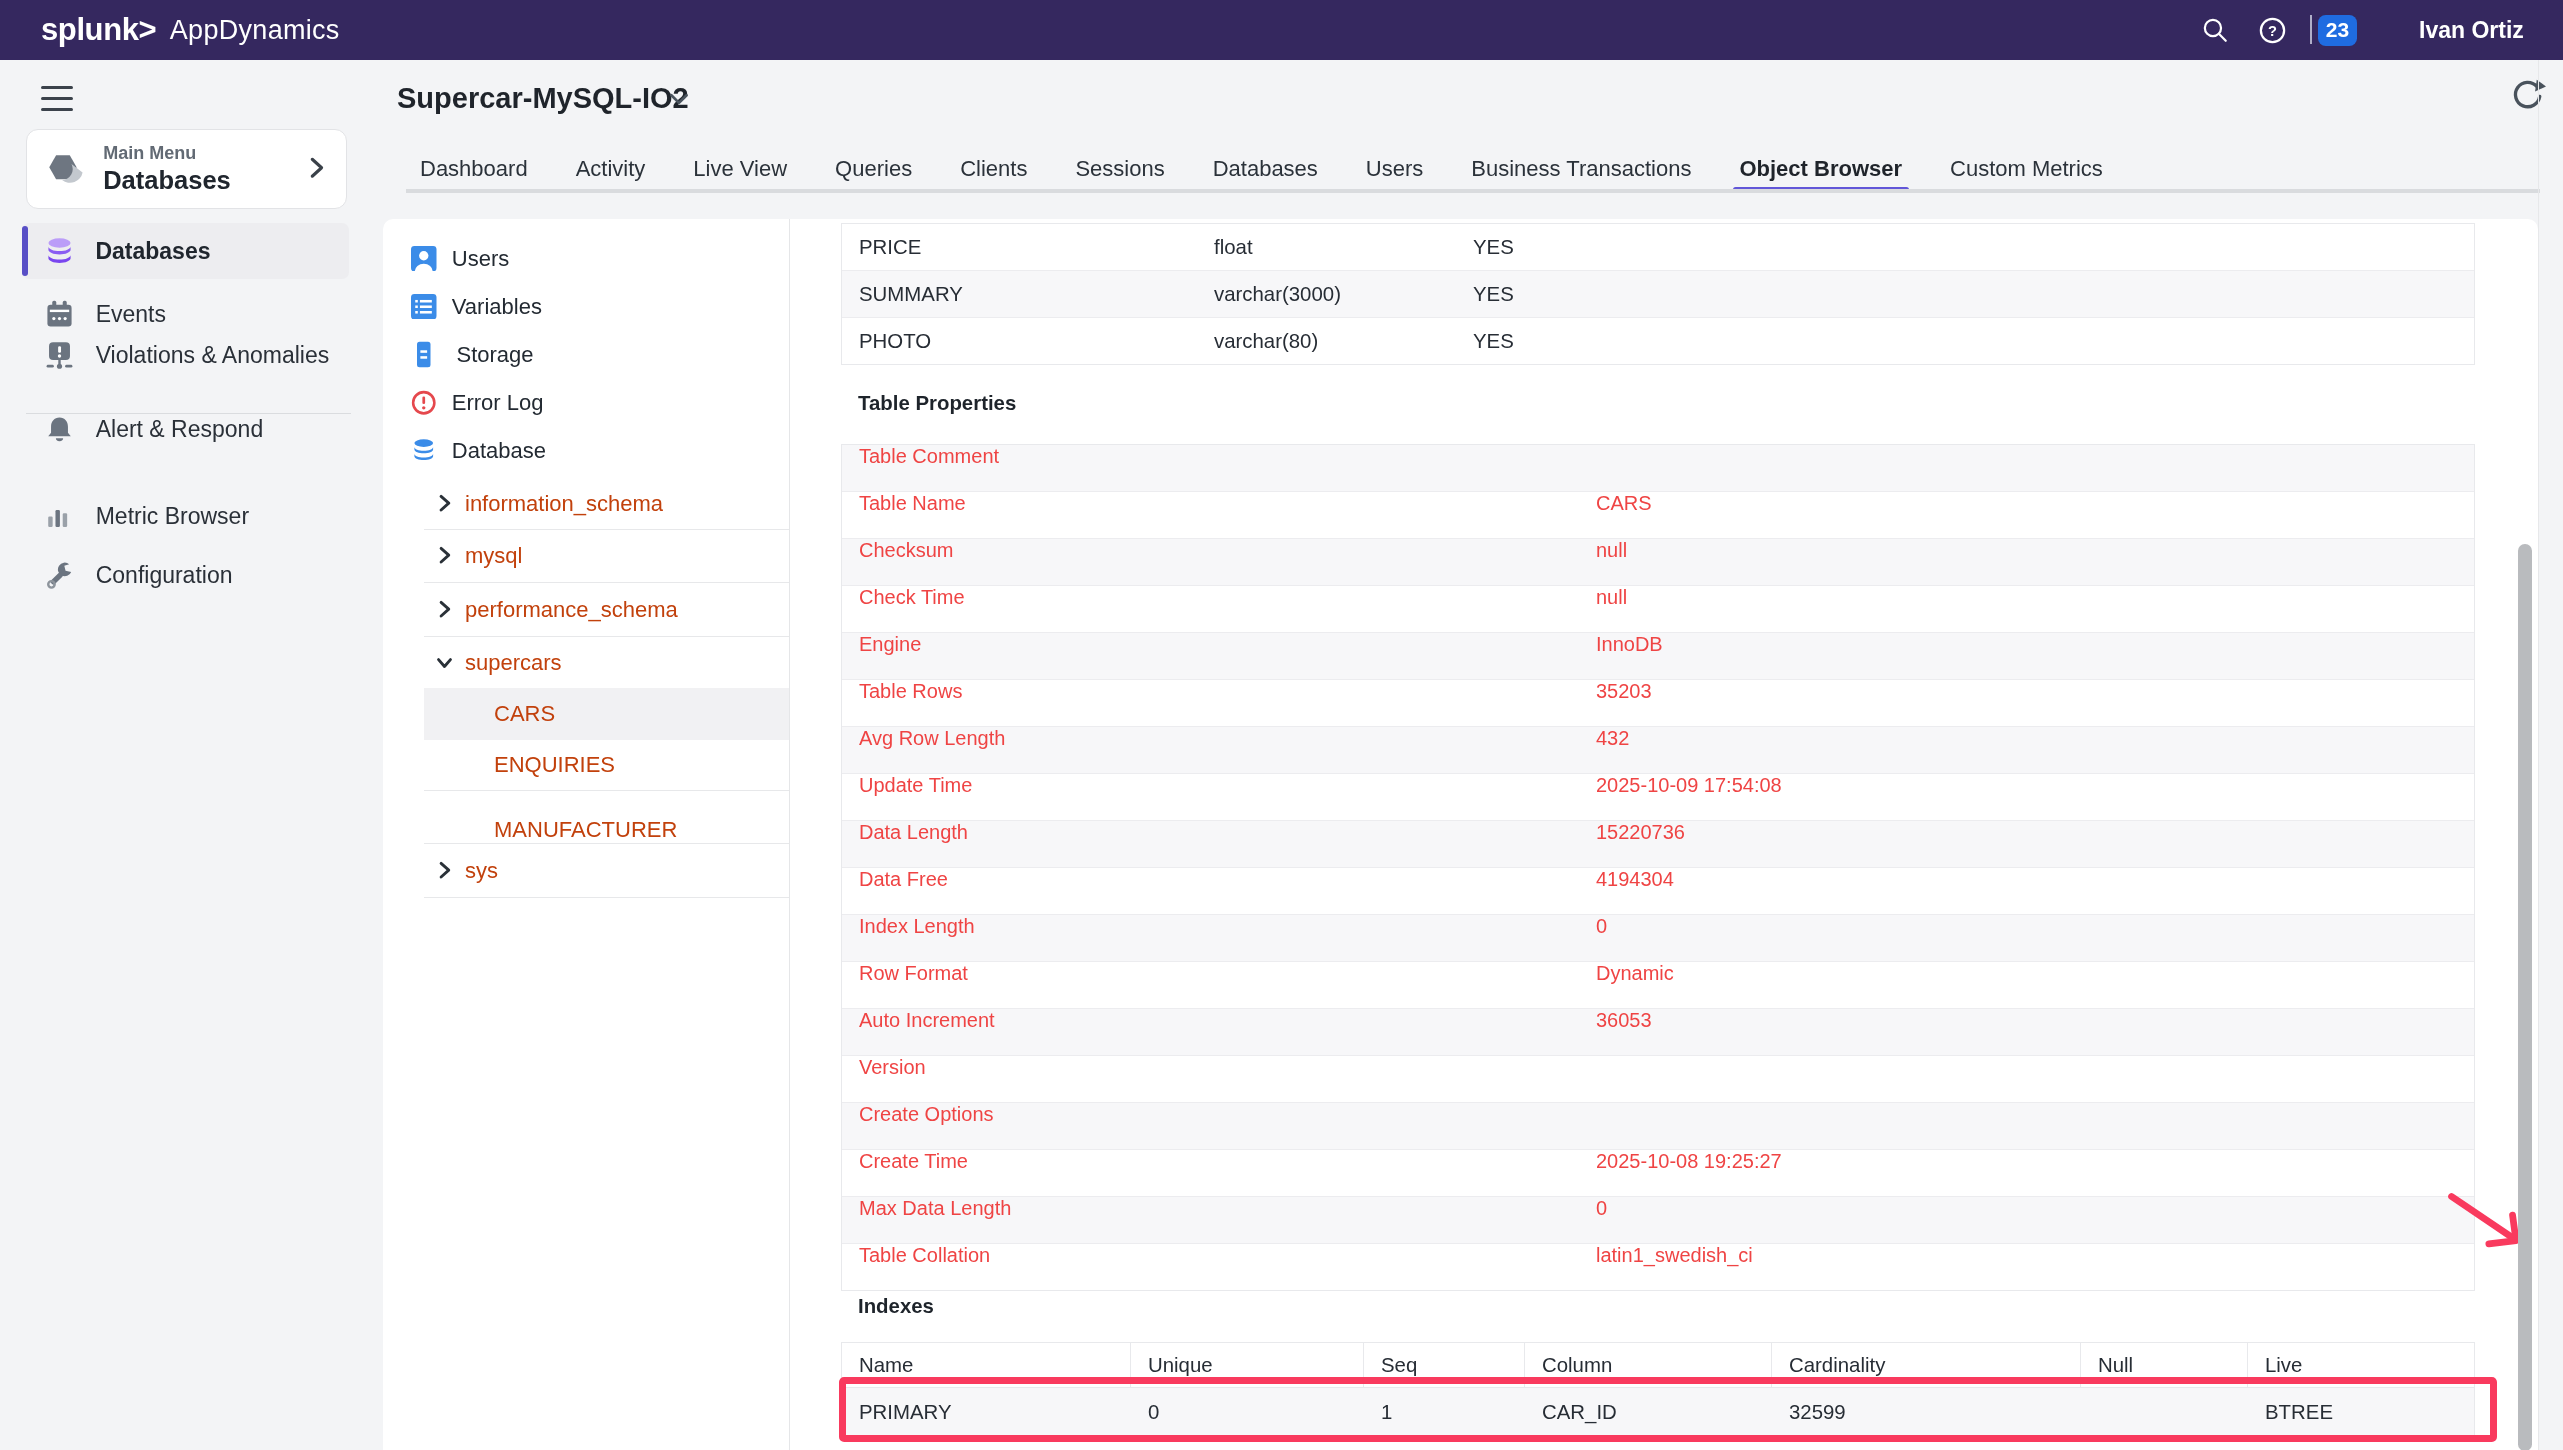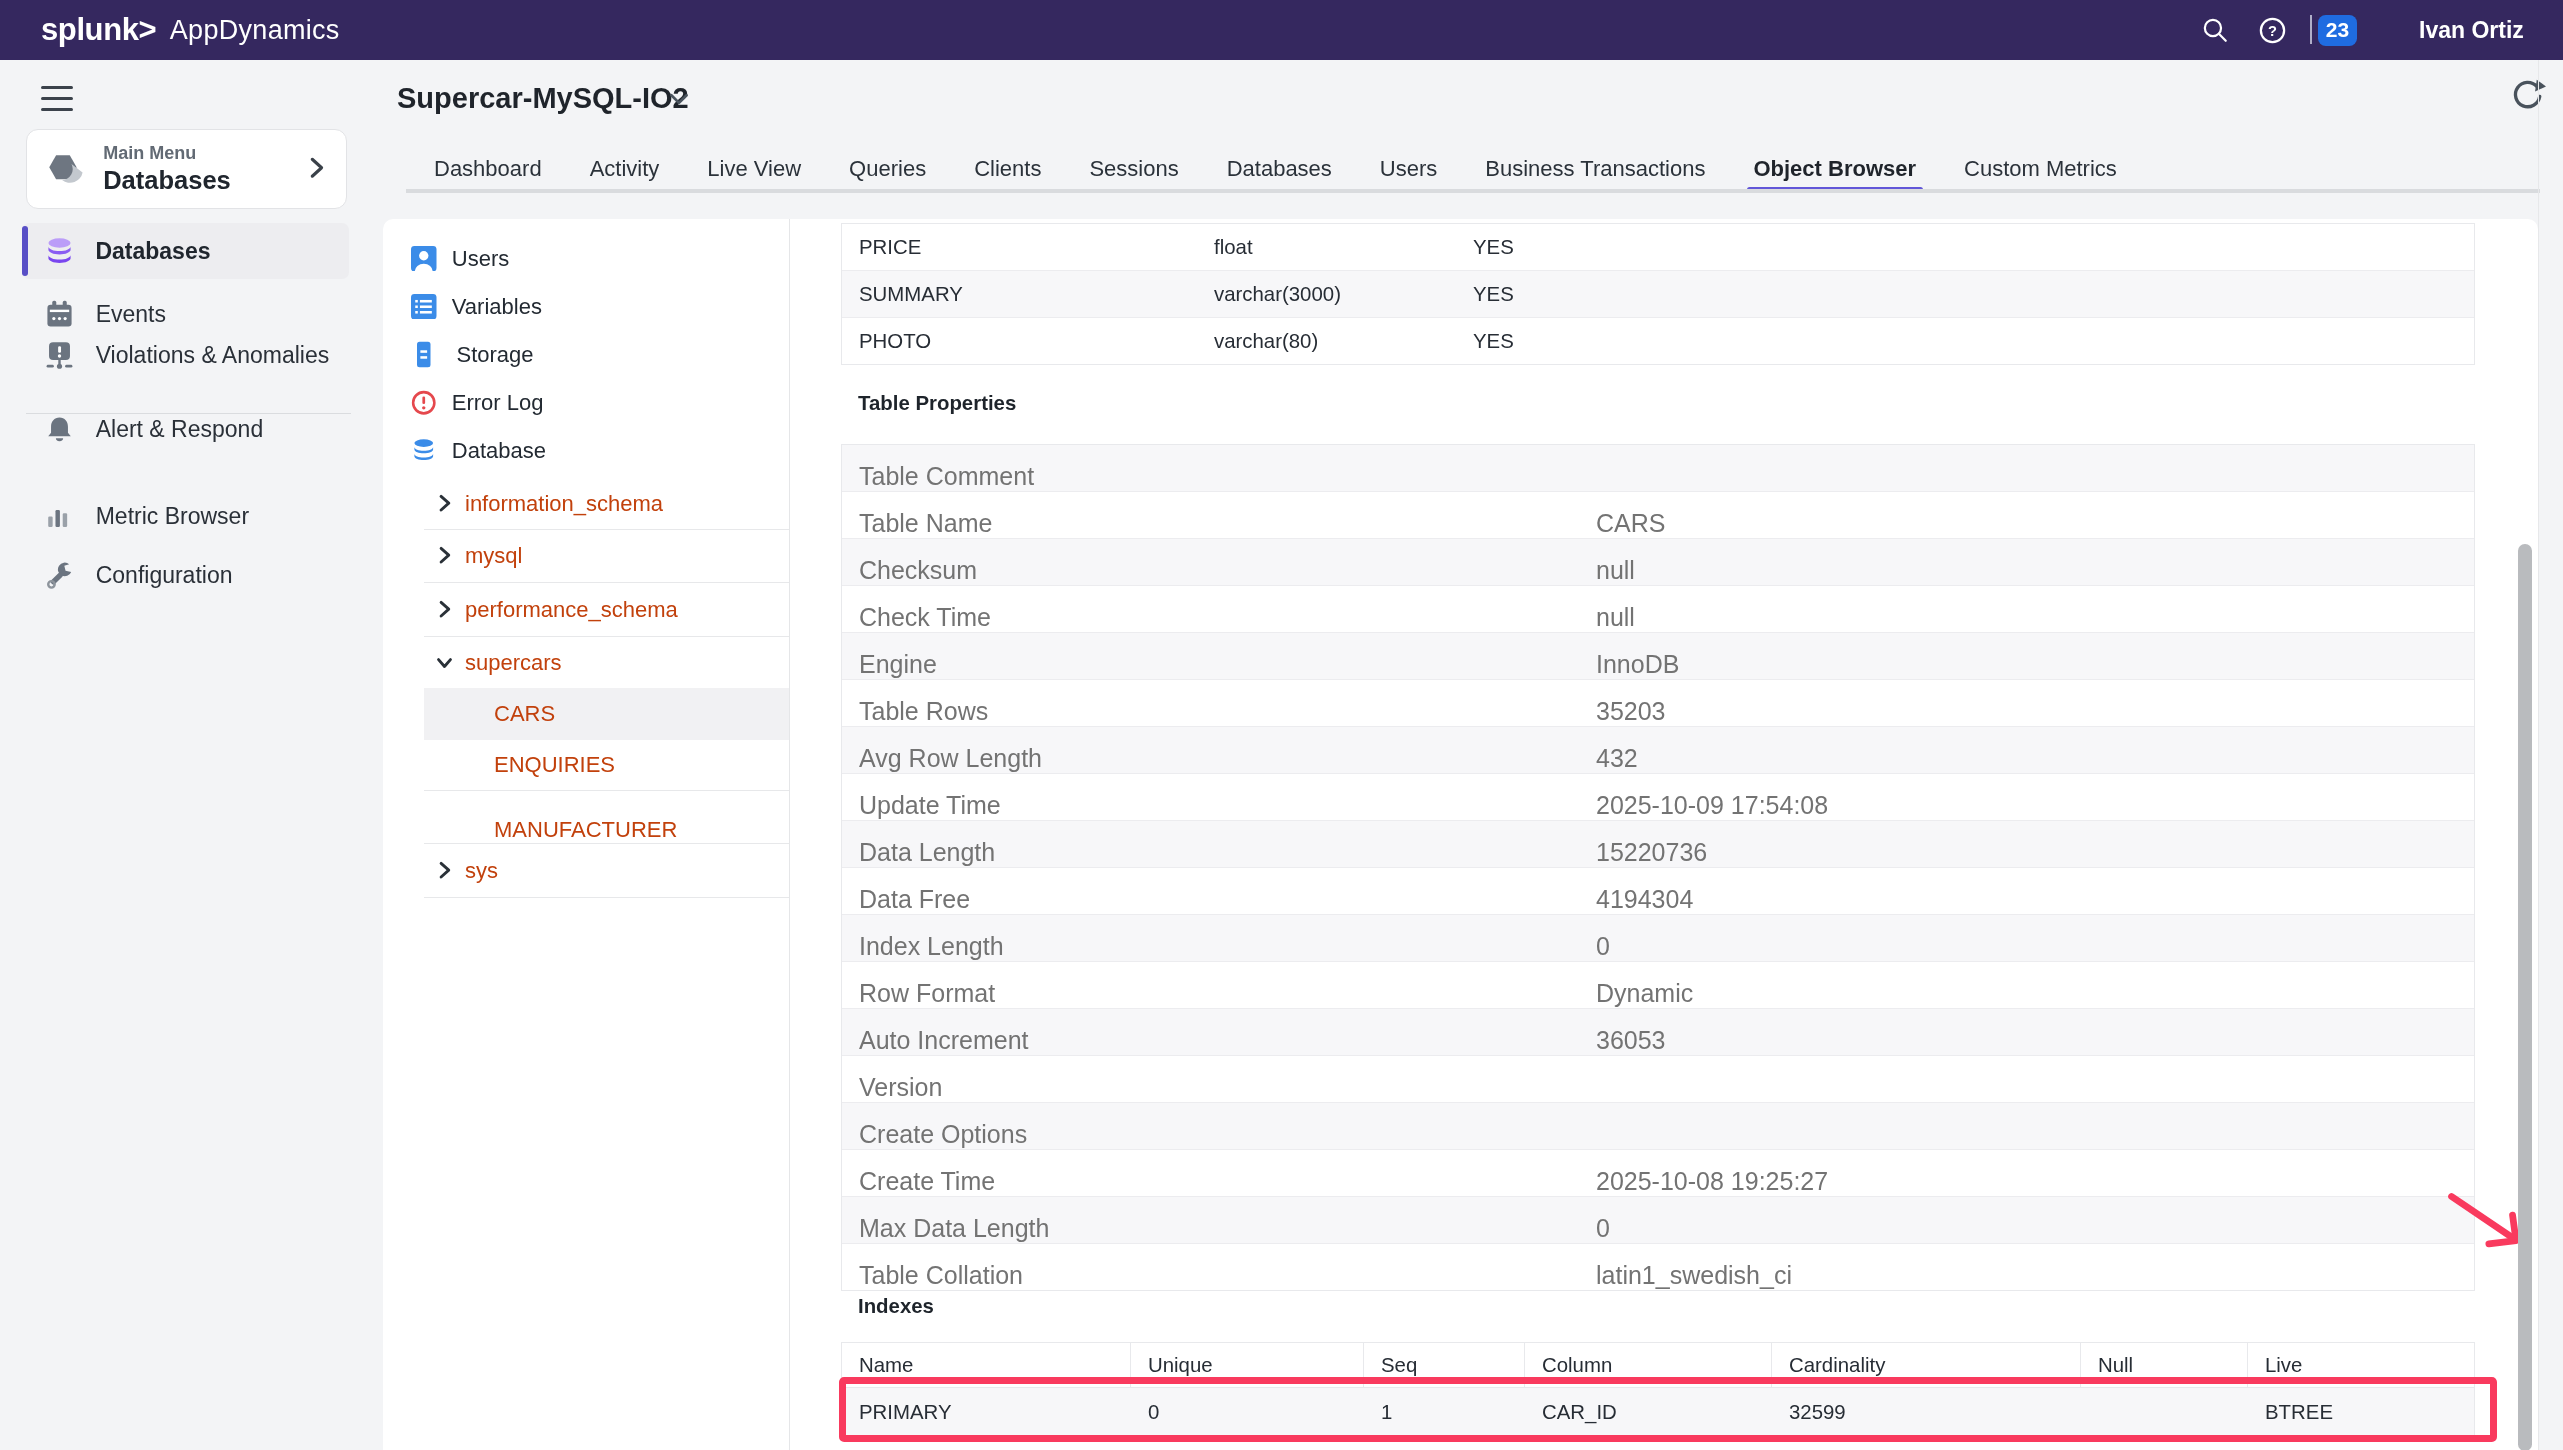--- a/index.html
+++ b/index.html
@@ -26,21 +26,21 @@
   .sb-item .sb-label{margin-left:20.4px;font-size:23px;color:#2a3038;}
   .sb-item.selected{left:22px;width:327px;height:56px;background:#ededf0;border-radius:6.8px;padding-left:22px;}
   .sb-item.selected .sb-label{font-weight:700;color:#20262e;}
   .sb-bar{position:absolute;left:0;top:2.6px;bottom:2.6px;width:6px;border-radius:3.4px;background:#584fc6;}
   .sb-divider{position:absolute;left:25.5px;top:413px;width:325px;height:0.9px;background:#dadcdf;}
   .sb-ico{width:31px;height:31px;display:flex;align-items:center;justify-content:center;flex:0 0 31px;}
   
   .page-title{position:absolute;left:397px;top:82px;font-size:29px;font-weight:600;color:#1f242b;cursor:pointer;}
   .title-chev{position:absolute;left:668px;top:91px;cursor:pointer;}
   .refresh{position:absolute;left:2509px;top:78px;width:37px;height:37px;cursor:pointer;}
-  .tabs{position:absolute;left:434px;top:145px;height:48px;display:flex;gap:48px;align-items:stretch;}
+  .tabs{position:absolute;left:420px;top:145px;height:48px;display:flex;gap:48px;align-items:stretch;}
   .tab{position:relative;display:flex;align-items:center;font-size:22px;color:#2b323a;cursor:pointer;white-space:nowrap;}
   .tab.active{font-weight:700;color:#1f242b;}
   .tab.active::after{content:"";position:absolute;left:-6.8px;right:-6.8px;bottom:0;height:6px;border-radius:2.6px;background:#6156d8;}
   .tab-track{position:absolute;left:406px;top:189px;width:2134px;height:4.3px;background:#d9dbde;}
   
   .sheet{position:absolute;left:383px;top:219px;width:2155px;height:1231px;background:#fff;border-radius:10.2px 10.2px 0 0;overflow:hidden;}
   .tree-panel{position:absolute;left:0;top:0;width:407px;height:100%;border-right:0.9px solid #e5e6e8;box-sizing:border-box;}
   .obnav{position:absolute;left:28px;height:37px;display:flex;align-items:center;gap:15.3px;cursor:pointer;}
   .obnav .obnav-label{font-size:22px;color:#232a32;}
   .obnav-ico{width:25.5px;height:25.5px;flex:0 0 25.5px;display:flex;align-items:center;justify-content:center;}
@@ -53,21 +53,21 @@
   
   .cols-table{position:absolute;left:458px;top:4.3px;width:1634px;border:0.9px solid #e8e9ec;border-top:0.9px solid #e8e9ec;box-sizing:border-box;}
   .crow{display:flex;height:46px;align-items:center;font-size:20.4px;color:#272d35;}
   .crow:nth-child(even){background:#f7f7f9;}
   .crow + .crow{border-top:0.9px solid #ececef;}
   .crow .c1{width:372px;padding-left:17px;box-sizing:border-box;}
   .crow .c2{width:259px;}
   .crow .c3{flex:1;}
   .sec-heading{position:absolute;left:475px;font-size:20.4px;font-weight:700;color:#1e242b;}
   .props{position:absolute;left:458px;top:225px;width:1634px;border:0.9px solid #e8e9ec;box-sizing:border-box;}
-  .prow{display:flex;height:46px;align-items:flex-end;font-size:25px;color:#737373;}
+  .prow{display:flex;height:46px;align-items:flex-start;font-size:20px;color:#ef4444;}
   .prow:nth-child(odd){background:#f7f7f9;}
   .prow + .prow{border-top:0.9px solid #ececef;}
   .prow .plabel{width:754px;padding-left:17px;box-sizing:border-box;}
   .prow .pvalue{flex:1;}
   .idx{position:absolute;left:458px;top:1123px;width:1634px;border:0.9px solid #e8e9ec;box-sizing:border-box;}
   .idx-head{display:flex;height:44px;align-items:center;font-size:20.4px;font-weight:500;color:#272d35;border-bottom:0.9px solid #e8e9ec;}
   .idx-head .hc{height:100%;display:flex;align-items:center;padding-left:17px;box-sizing:border-box;border-right:0.9px solid #e8e9ec;}
   .idx-head .hc:last-child{border-right:none;}
   .idx-row{display:flex;height:48px;align-items:center;font-size:20.4px;color:#272d35;background:#f7f7f9;}
   .idx-row .dc{padding-left:17px;box-sizing:border-box;}

